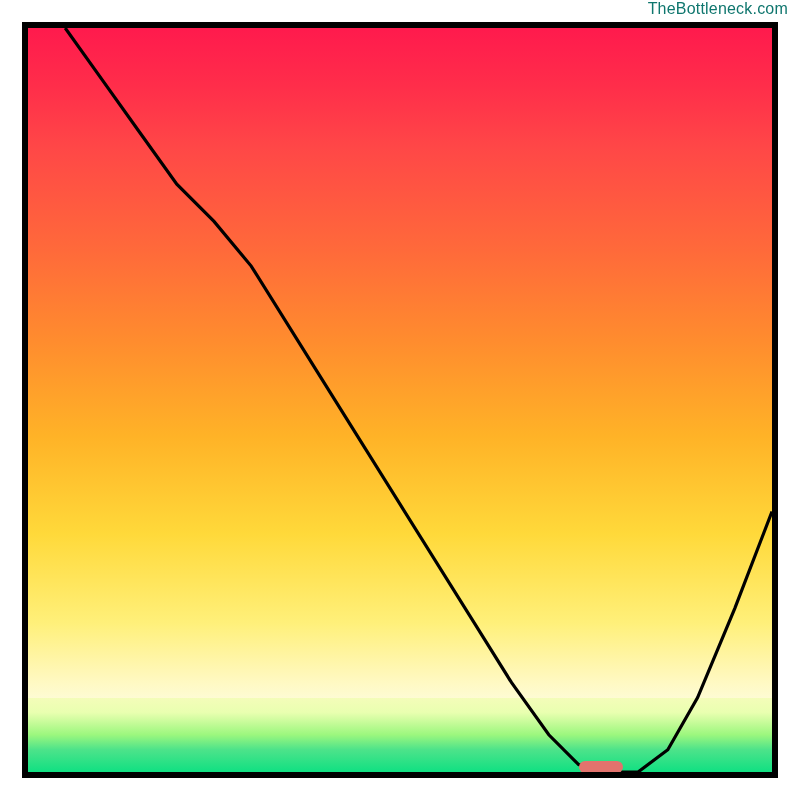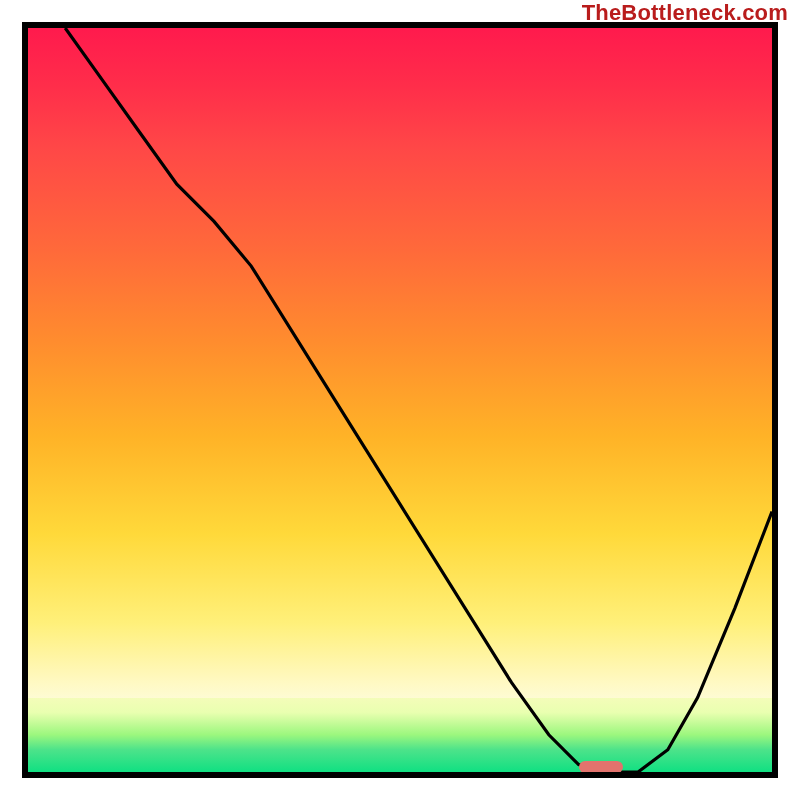--- a/index.html
+++ b/index.html
@@ -1,17 +1,17 @@
 <!DOCTYPE html>
 <html><head>
 <meta charset="utf-8">
 <style>
   html,body{margin:0;padding:0;width:800px;height:800px;background:#fff;overflow:hidden;font-family:Arial,Helvetica,sans-serif}
   .stage{position:relative;width:800px;height:800px}
-  .watermark{position:absolute;top:0;right:12px;font-size:22px;color:#b91c1c;font-weight:700;letter-spacing:.2px}
+  .watermark{position:absolute;top:0;right:12px;font-size:16px;color:#0f766e;font-weight:400;letter-spacing:.2px}
   
   .frame{position:absolute;left:22px;top:22px;width:756px;height:756px;background:#000}
   
   .plot{position:absolute;left:6px;top:6px;width:744px;height:744px;overflow:hidden}
   .gradient{position:absolute;inset:0}
   
   .gradient{
     background:linear-gradient(
       to bottom,
       #ff1a4d 0%,

